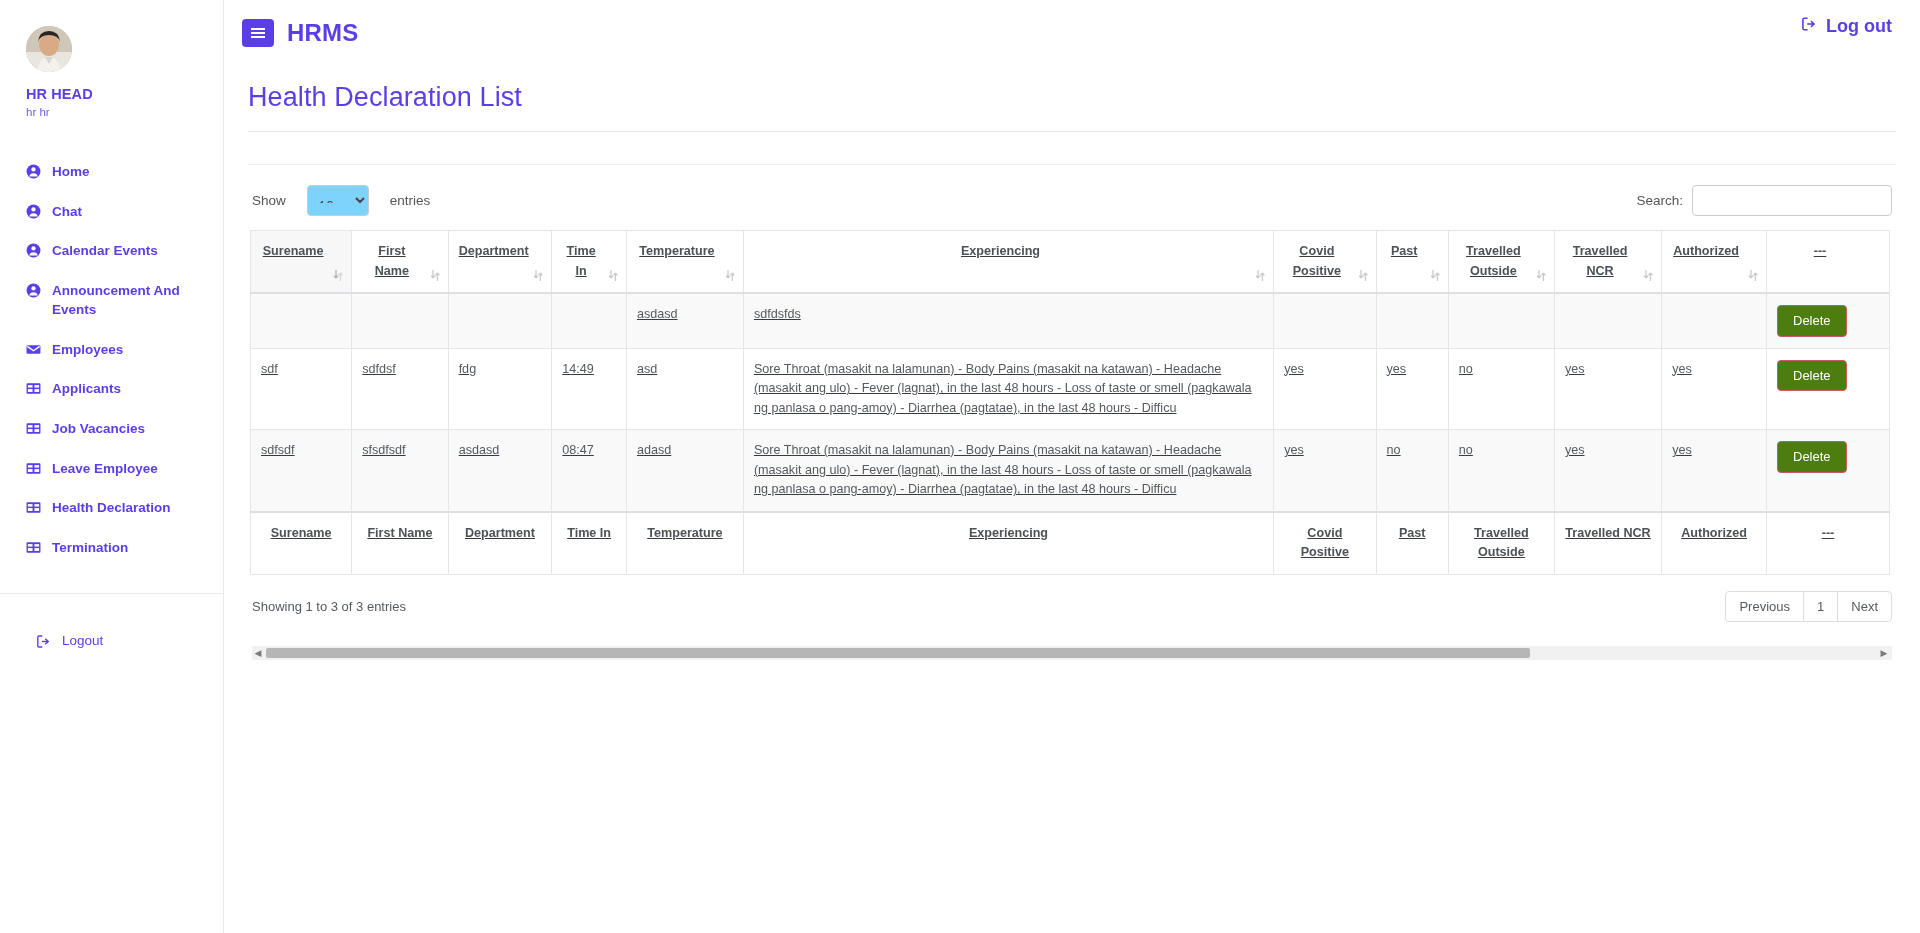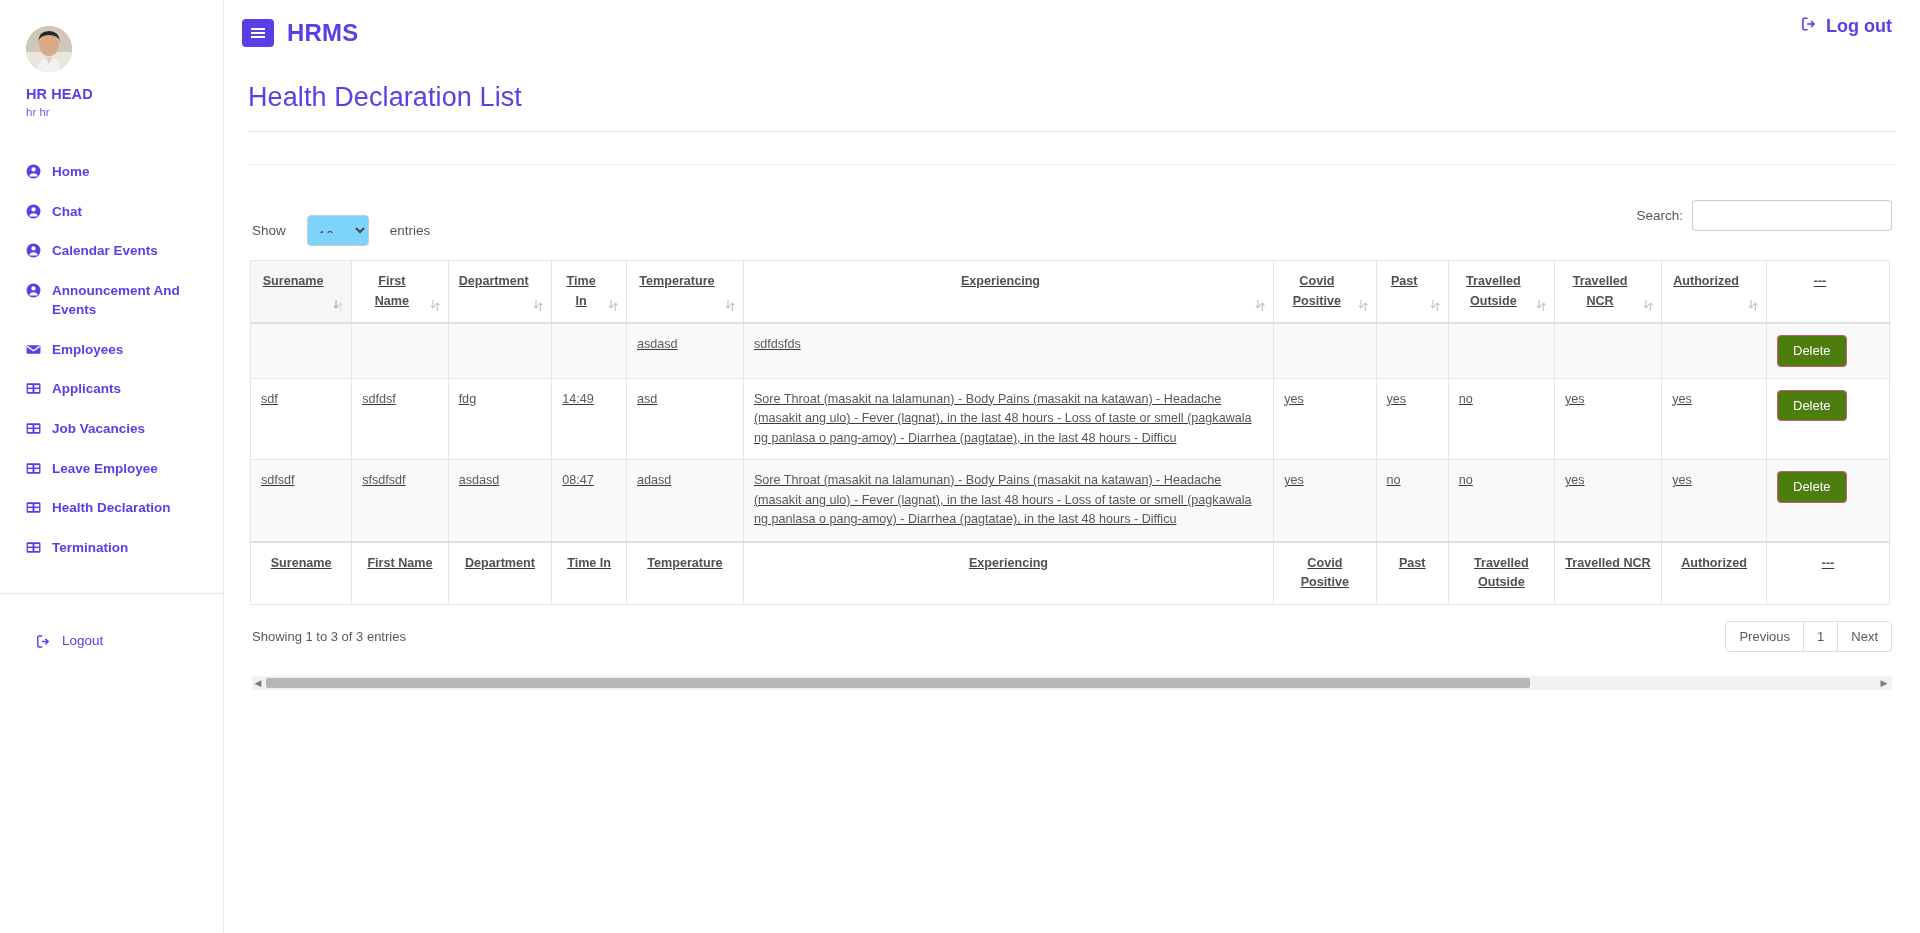--- a/index.html
+++ b/index.html
@@ -99,21 +99,21 @@
     letter-spacing:.35px; padding-left:14px;
   }
   .card-rule { margin:14px 0 0 0; height:1px; background:#ececf2; }
 
   .dt-wrap { padding:0 2px; }
 
   .dt-head {
     display:flex; align-items:center; justify-content:space-between;
     padding:20px 2px 14px 2px;
   }
-  .dt-length { display:flex; align-items:center; gap:21px; font-size:13.5px; color:#555;margin-top:30px; }
+  .dt-length { display:flex; align-items:center; gap:21px; font-size:13.5px; color:#555; }
   .dt-length select {
     font-family:Liberation Mono, monospace;
     font-size:13.5px; padding:12px 6px; height:31px;
     border:1px solid #ccc; border-radius:4px; background:#7dd3fc; color:#444;
     min-width:62px;
   }
   .dt-filter { display:flex; align-items:center; gap:9px; font-size:13.5px; color:#555; }
   .dt-filter input {
     font-family:"Liberation Sans", sans-serif;
     font-size:13.5px; height:31px; width:200px;

